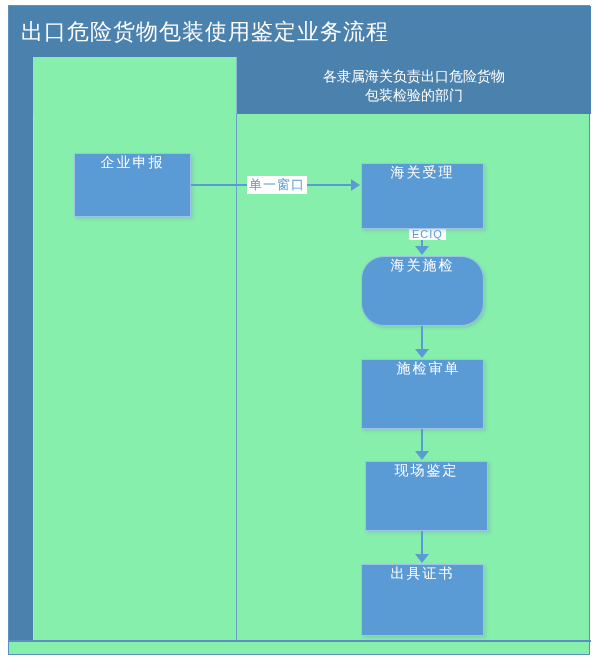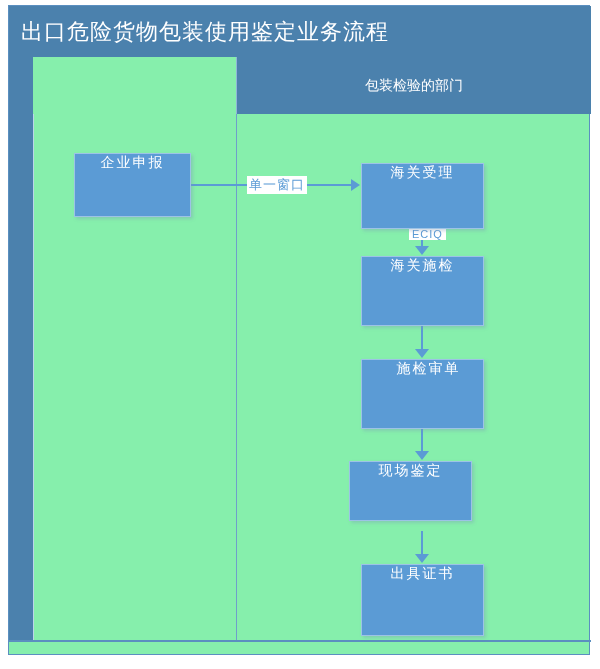--- a/index.html
+++ b/index.html
@@ -120,23 +120,23 @@
     color: #ffffff;
     font-size: 14px;
     letter-spacing: 2px;
     display: flex;
     justify-content: center;
     box-shadow: 2px 2px 3px rgba(120,150,180,0.35);
   }
 
   #node-enterprise-declaration { left: 65px;  top: 147px; width: 117px; height: 64px; }
   #node-customs-acceptance     { left: 352px; top: 147px; width: 123px; height: 66px; margin-top: 10px; }
-  #node-customs-inspection     { left: 352px; top: 250px; width: 123px; height: 70px; }
+  #node-customs-inspection     { left: 352px; top: 250px; width: 123px; height: 70px; border-radius: 23px; }
   #node-inspection-review      { left: 352px; top: 353px; width: 123px; height: 70px; padding-left: 12px; }
-  #node-onsite-appraisal       { left: 340px; top: 455px; width: 123px; height: 60px; }
+  #node-onsite-appraisal       { left: 356px; top: 455px; width: 123px; height: 70px; }
   #node-issue-certificate      { left: 352px; top: 558px; width: 123px; height: 72px; }
 
   
   .conn-h {
     position: absolute;
     height: 2px;
     background: #5b9bd5;
   }
   .conn-v {
     position: absolute;
@@ -204,20 +204,21 @@
 
   <div id="title-bar">
     <div id="title-text">出口危险货物包装使用鉴定业务流程</div>
   </div>
 
   <div id="lane-band"></div>
 
 
   <div class="lane-header" id="lane-header-customs">
     <div>
+      <span>各隶属海关负责出口危险货物</span>
       <span>包装检验的部门</span>
     </div>
   </div>
 
   <div id="lane-body-left-edge"></div>
   <div id="lane-body-divider"></div>
   <div id="frame-bottom-rule"></div>
 
   <div class="conn-h" id="conn-declaration-to-acceptance"></div>
   <div class="arrow-right" id="arrow-declaration-to-acceptance"></div>

